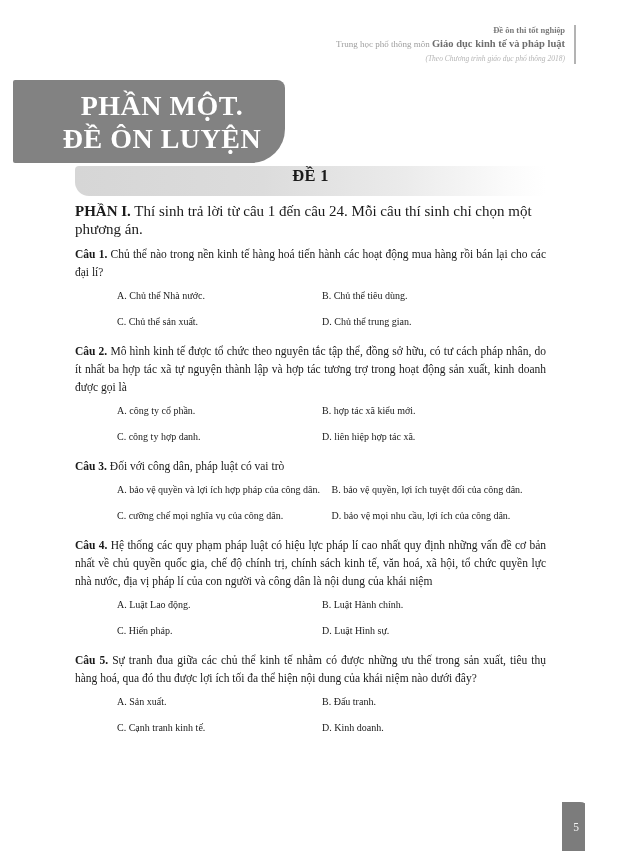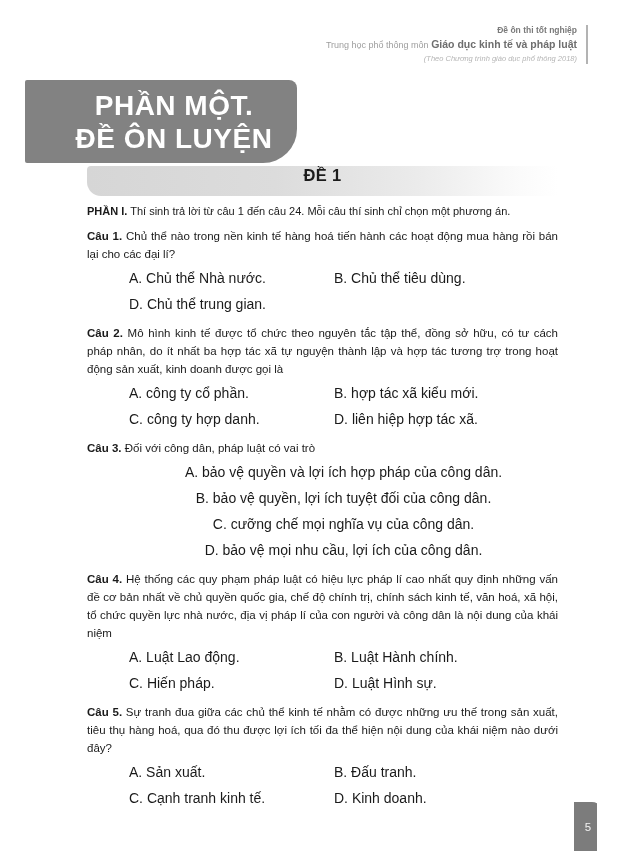--- a/index.html
+++ b/index.html
@@ -1,20 +1,19 @@
 <!DOCTYPE html>
 <html style="--banner-bg: #828282; --banner-text: #ffffff; --body-text: #1a1a1a; --page-tab-bg: #7c7c7c;"><head>
 <meta charset="utf-8">
 <style>
   html,body { margin:0; padding:0; background:#ffffff; }
   .page {
     position:relative; width:585px; height:851px; background:#ffffff; overflow:hidden;
-    font-family:Liberation Sans, sans-serif;
+    font-family:Liberation Serif, serif;
     color:var(--body-text,#1a1a1a);
-    margin-left:12px;
   }
 
   
   .header-meta {
     position:absolute; top:25px; right:9px; text-align:right;
     padding-right:9px; border-right:2px solid #b3b3b3; line-height:1.35;
   }
   .hm-line1 { font-size:8.5px; font-weight:bold; color:#7a7a7a; }
   .hm-line2 { font-size:9px; color:#9e9e9e; margin-top:1px; }
   .hm-line2 .hm-bold { font-size:10.5px; font-weight:bold; color:#6e6e6e; }
@@ -37,29 +36,29 @@
   
   .content { position:absolute; left:75px; top:166px; width:471px; }
 
   .de-bar {
     height:30px; border-radius:4px 0 0 14px;
     background:linear-gradient(90deg,#d6d6d6 0%,#dcdcdc 40%,#ebebeb 70%,#fbfbfb 92%,#ffffff 100%);
     display:flex; align-items:flex-start; justify-content:center;
     font-weight:bold; font-size:16.5px; letter-spacing:.3px; color:#1b1b1b;
   }
 
-  .intro { margin:6px 0 0; font-size:11px; line-height:18px; }
+  .intro { margin:6px 0 0; font-size:15px; line-height:18px; }
   .intro b, .q-text b { font-weight:bold; }
 
   .question { margin-top:7px; }
   .q-text { margin:0; font-size:11.5px; line-height:18px; text-align:justify; }
   .options { margin-top:2px; padding-left:42px; display:grid; }
   .options.two-col { grid-template-columns:205px 1fr; }
-  .options.one-col { grid-template-columns:1fr;text-align:center; }
-  .option { font-size:14px; line-height:26px; }
+  .options.one-col { grid-template-columns:1fr 1fr; }
+  .option { font-size:10px; line-height:26px; }
 
   
   .page-tab {
     position:absolute; left:562px; top:802px; width:28px; height:49px;
     background:var(--page-tab-bg,#7c7c7c); border-radius:0 10px 0 0;
     display:flex; align-items:center; justify-content:center;
     color:#f2f2f2; font-size:11.5px;
   }
 </style>
 </head>
@@ -93,20 +92,21 @@
 
     <div id="questions">
   <div class="question">
     <p class="q-text">
       <b>Câu 1.</b>
       <span>Chủ thể nào trong nền kinh tế hàng hoá tiến hành các hoạt động mua hàng rồi bán lại cho các đại lí?</span>
     </p>
     <div class="options two-col">
             <div class="option">A. Chủ thể Nhà nước.</div>
             <div class="option">B. Chủ thể tiêu dùng.</div>
+            <div class="option">C. Chủ thể sản xuất.</div>
             <div class="option">D. Chủ thể trung gian.</div>
           </div>
   </div>
 
   <div class="question">
     <p class="q-text">
       <b>Câu 2.</b>
       <span>Mô hình kinh tế được tổ chức theo nguyên tắc tập thể, đồng sở hữu, có tư cách pháp nhân, do ít nhất ba hợp tác xã tự nguyện thành lập và hợp tác tương trợ trong hoạt động sản xuất, kinh doanh được gọi là</span>
     </p>
     <div class="options two-col">

